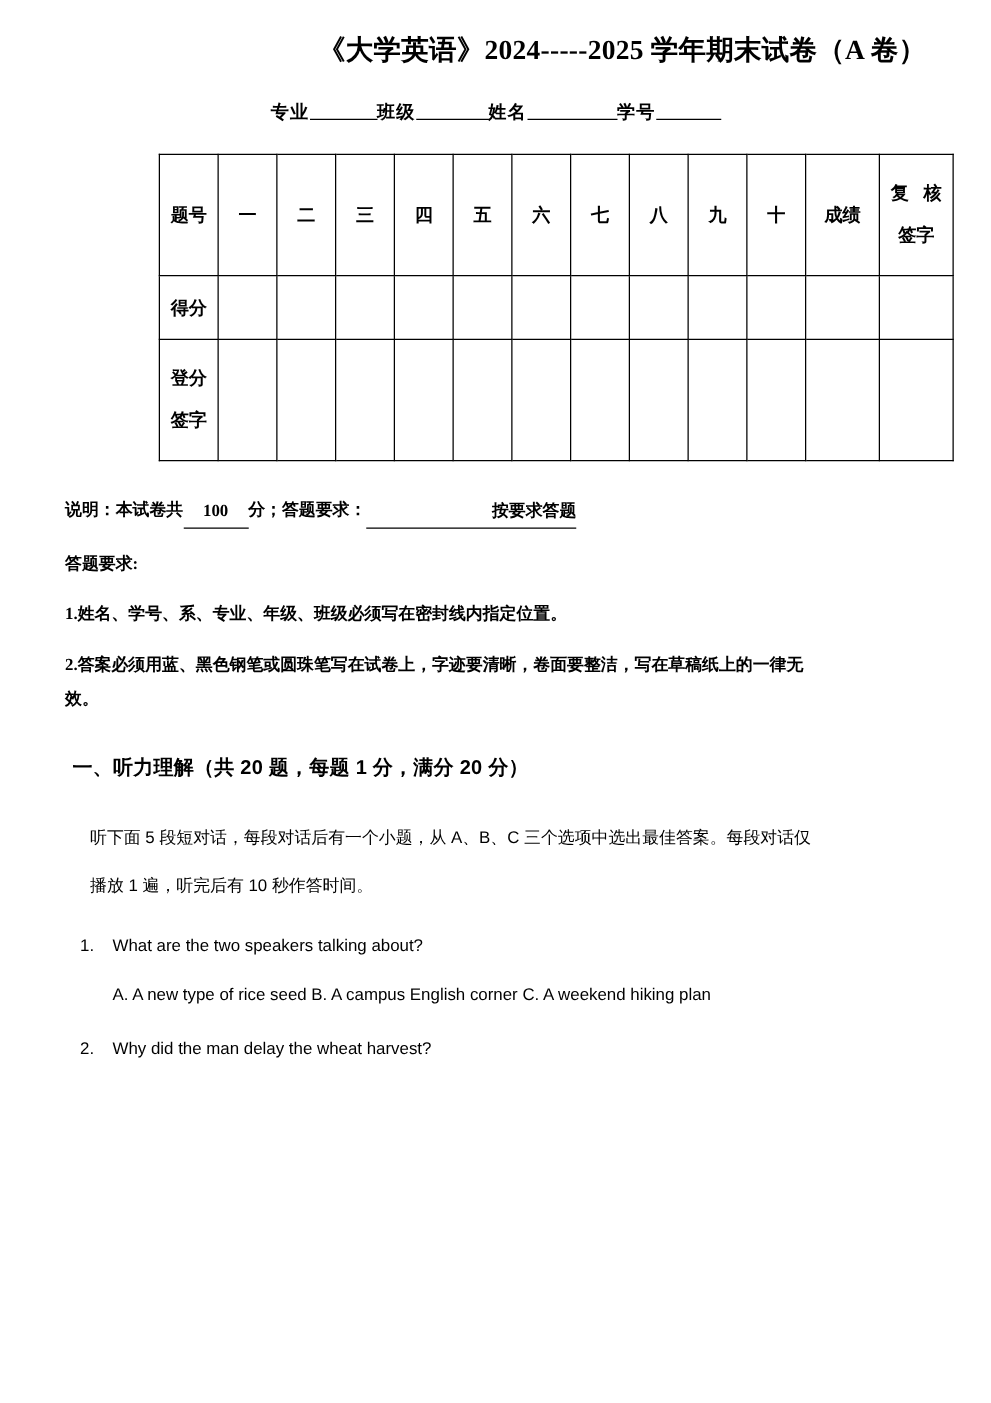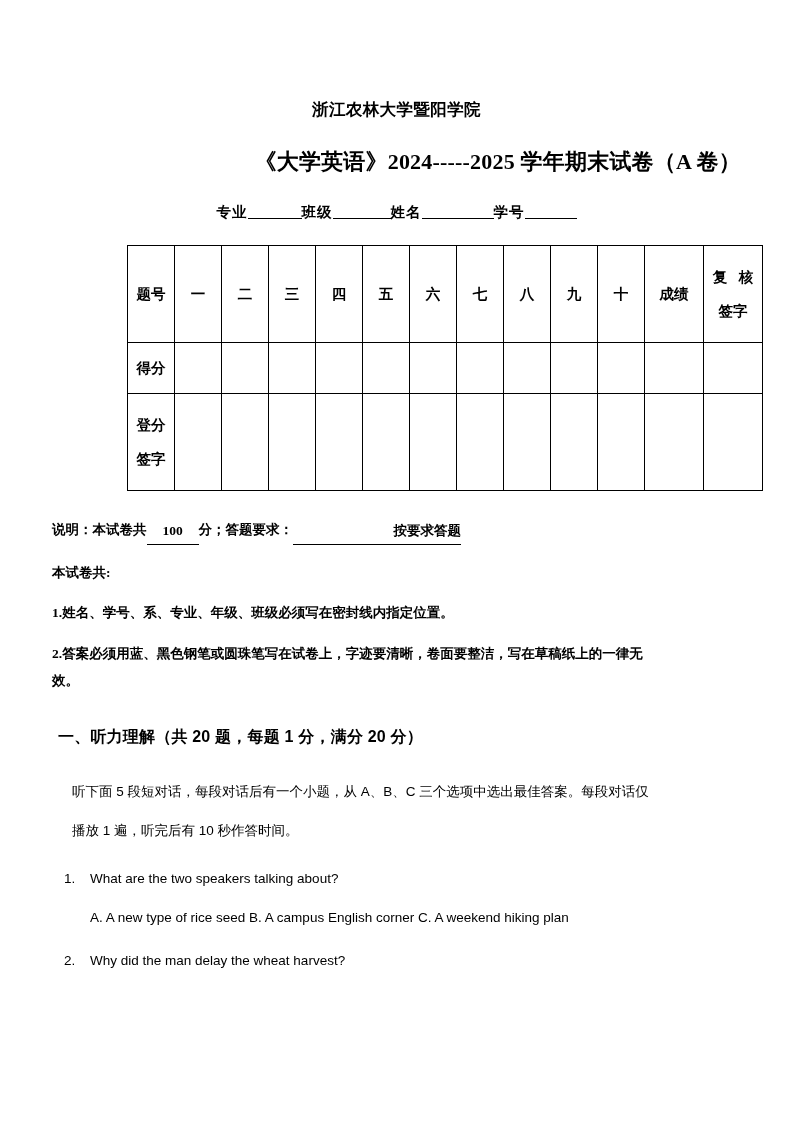--- a/index.html
+++ b/index.html
@@ -201,21 +201,20 @@
     line-height: 22px;
     white-space: nowrap;
   }
   .q-gap { height: 21px; }
 </style>
 </head>
 <body>
 
 <div class="page">
 
-  <h1 class="school-title">浙江农林大学暨阳学院</h1>
   <h2 class="exam-title">《大学英语》2024-----2025 学年期末试卷（A 卷）</h2>
 
   <p class="info-line">
     <span class="lbl">专业</span><span class="blank blank-w1"></span><span class="lbl">班级</span><span class="blank blank-w2"></span><span class="lbl">姓名</span><span class="blank blank-w3"></span><span class="lbl">学号</span><span class="blank blank-w4"></span>
   </p>
 
   <div class="score-table-wrap">
     <table class="score-table">
       <tbody>
         <tr class="row-head">
@@ -274,21 +273,21 @@
           <td></td>
         </tr>
       </tbody>
     </table>
   </div>
 
   <p class="note-desc">
     <span>说明：本试卷共</span><span class="ul-text ul-score">100</span><span>分；答题要求：</span><span class="ul-text ul-req">按要求答题</span>
   </p>
 
-  <p class="note-head">本试卷共:</p>
+  <p class="note-head">答题要求:</p>
   <p class="note-item">1.姓名、学号、系、专业、年级、班级必须写在密封线内指定位置。</p>
   <p class="note-item">2.答案必须用蓝、黑色钢笔或圆珠笔写在试卷上，字迹要清晰，卷面要整洁，写在草稿纸上的一律无效。</p>
 
   <h3 class="part-title">一、听力理解（共 20 题，每题 1 分，满分 20 分）</h3>
   <p class="directions">听下面 5 段短对话，每段对话后有一个小题，从 A、B、C 三个选项中选出最佳答案。每段对话仅播放 1 遍，听完后有 10 秒作答时间。</p>
 
   <ol class="q-list">
     <li class="q-item">
       <span class="q-num">1.</span>
       <span>What are the two speakers talking about?</span>

